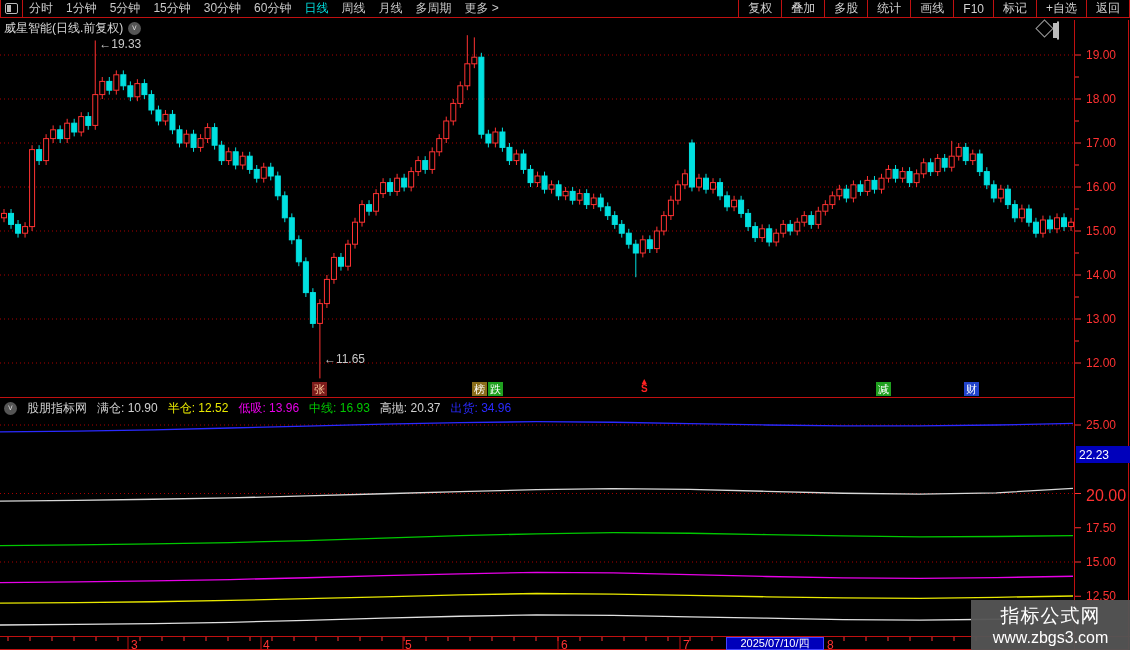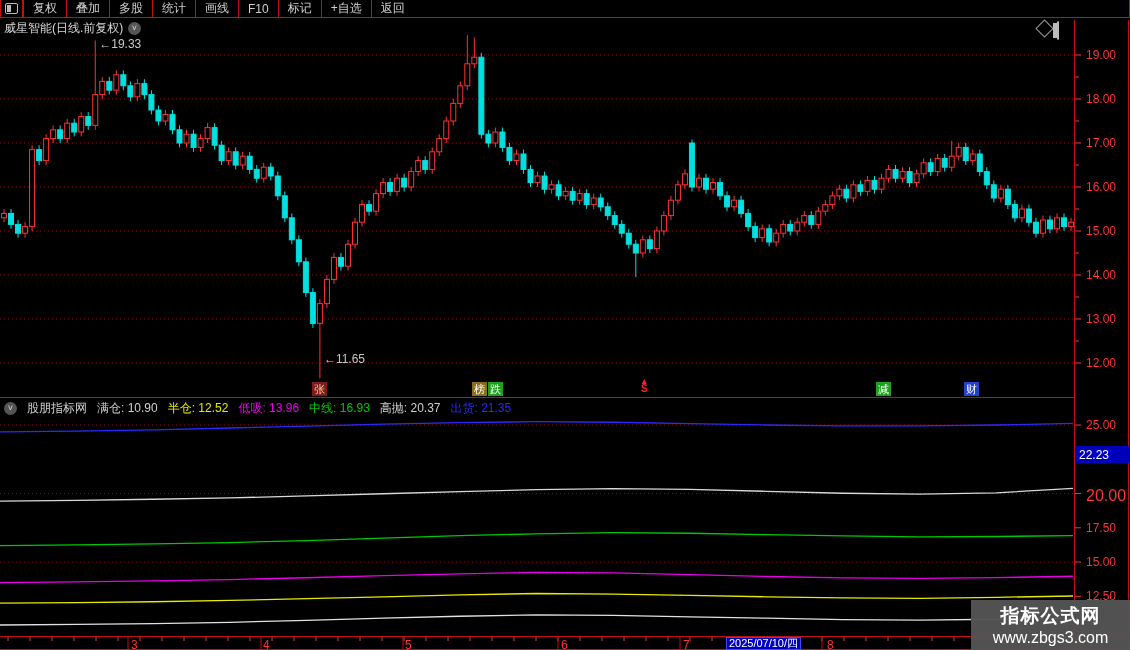--- a/index.html
+++ b/index.html
@@ -31,43 +31,56 @@
   #diamond-icon{left:1038px;top:4px;width:11px;height:11px;border:1px solid #999;
                 transform:rotate(45deg);cursor:pointer;}
   #panel-toggle-2{left:1057px;top:4px;cursor:pointer;}
   
   #ind-header{left:0;top:399px;width:1074px;height:18px;display:flex;align-items:center;
               gap:10px;padding-left:4px;}
   .ind-item{font-size:12px;white-space:nowrap;}
   
   #bottom-axis{left:0;top:636px;width:1130px;height:14px;border-top:1px solid #c01010;
                box-sizing:border-box;}
-  #date-box{left:726px;top:637px;width:75px;height:13px;background:#0000bb;
+  #date-box{left:726px;top:637px;width:98px;height:13px;background:#0000bb;
             border:1px solid #4444ff;color:#fff;font-size:11px;display:flex;
             align-items:center;justify-content:center;box-sizing:border-box;}
   
   #value-box{left:1076px;top:446px;width:63px;height:17px;background:#0000bb;color:#fff;
              font-size:12px;display:flex;align-items:center;padding-left:3px;box-sizing:border-box;}
   
   .anno{position:absolute;color:#c8c8c8;font-size:12px;white-space:nowrap;}
   
   #watermark{left:971px;top:600px;width:159px;height:50px;background:rgba(84,84,84,.96);
              display:flex;flex-direction:column;align-items:center;justify-content:center;color:#fff;}
-  #wm-title{font-size:19px;font-weight:bold;letter-spacing:1px;}
+  #wm-title{font-size:19px;font-weight:normal;letter-spacing:1px;}
   #wm-url{font-size:16px;}
 </style>
 </head>
 <body>
 
 <div id="app">
 
   <div class="abs" id="menubar">
     <div id="panel-toggle">
       <span class="panel-glyph"></span>
     </div>
+    <div id="menu-left">
+        <span class="menu-item">分时</span>
+        <span class="menu-item">1分钟</span>
+        <span class="menu-item">5分钟</span>
+        <span class="menu-item">15分钟</span>
+        <span class="menu-item">30分钟</span>
+        <span class="menu-item">60分钟</span>
+        <span class="menu-item active">日线</span>
+        <span class="menu-item">周线</span>
+        <span class="menu-item">月线</span>
+        <span class="menu-item">多周期</span>
+        <span class="menu-item">更多 &gt;</span>
+      </div>
     <div id="menu-right">
         <span class="menu-right-item">复权</span>
         <span class="menu-right-item">叠加</span>
         <span class="menu-right-item">多股</span>
         <span class="menu-right-item">统计</span>
         <span class="menu-right-item">画线</span>
         <span class="menu-right-item">F10</span>
         <span class="menu-right-item">标记</span>
         <span class="menu-right-item">+自选</span>
         <span class="menu-right-item">返回</span>
@@ -503,21 +516,21 @@
     </div>
 
   <div class="abs" id="ind-header">
     <span class="chev-circle">˅</span>
     <span class="ind-item" style="color:#d0d0d0">股朋指标网</span>
   <span class="ind-item" style="color: rgb(208, 208, 208);">满仓: 10.90</span>
       <span class="ind-item" style="color: rgb(232, 232, 0);">半仓: 12.52</span>
       <span class="ind-item" style="color: rgb(232, 0, 232);">低吸: 13.96</span>
       <span class="ind-item" style="color: rgb(0, 200, 0);">中线: 16.93</span>
       <span class="ind-item" style="color: rgb(208, 208, 208);">高抛: 20.37</span>
-      <span class="ind-item" style="color: rgb(42, 42, 255);">出货: 21.35</span>
+      <span class="ind-item" style="color: rgb(42, 42, 255);">出货: 34.96</span>
     </div>
 
   <div id="ind-axis">
       <div style="position: absolute; left: 1086px; top: 418px; color: rgb(255, 50, 50); font-size: 12px;">25.00</div>
       <div style="position: absolute; left: 1086px; top: 486.5px; color: rgb(255, 50, 50); font-size: 16px;">20.00</div>
       <div style="position: absolute; left: 1086px; top: 520.75px; color: rgb(255, 50, 50); font-size: 12px;">17.50</div>
       <div style="position: absolute; left: 1086px; top: 555px; color: rgb(255, 50, 50); font-size: 12px;">15.00</div>
       <div style="position: absolute; left: 1086px; top: 589.25px; color: rgb(255, 50, 50); font-size: 12px;">12.50</div>
     </div>
   <div class="abs" id="value-box">22.23</div>

